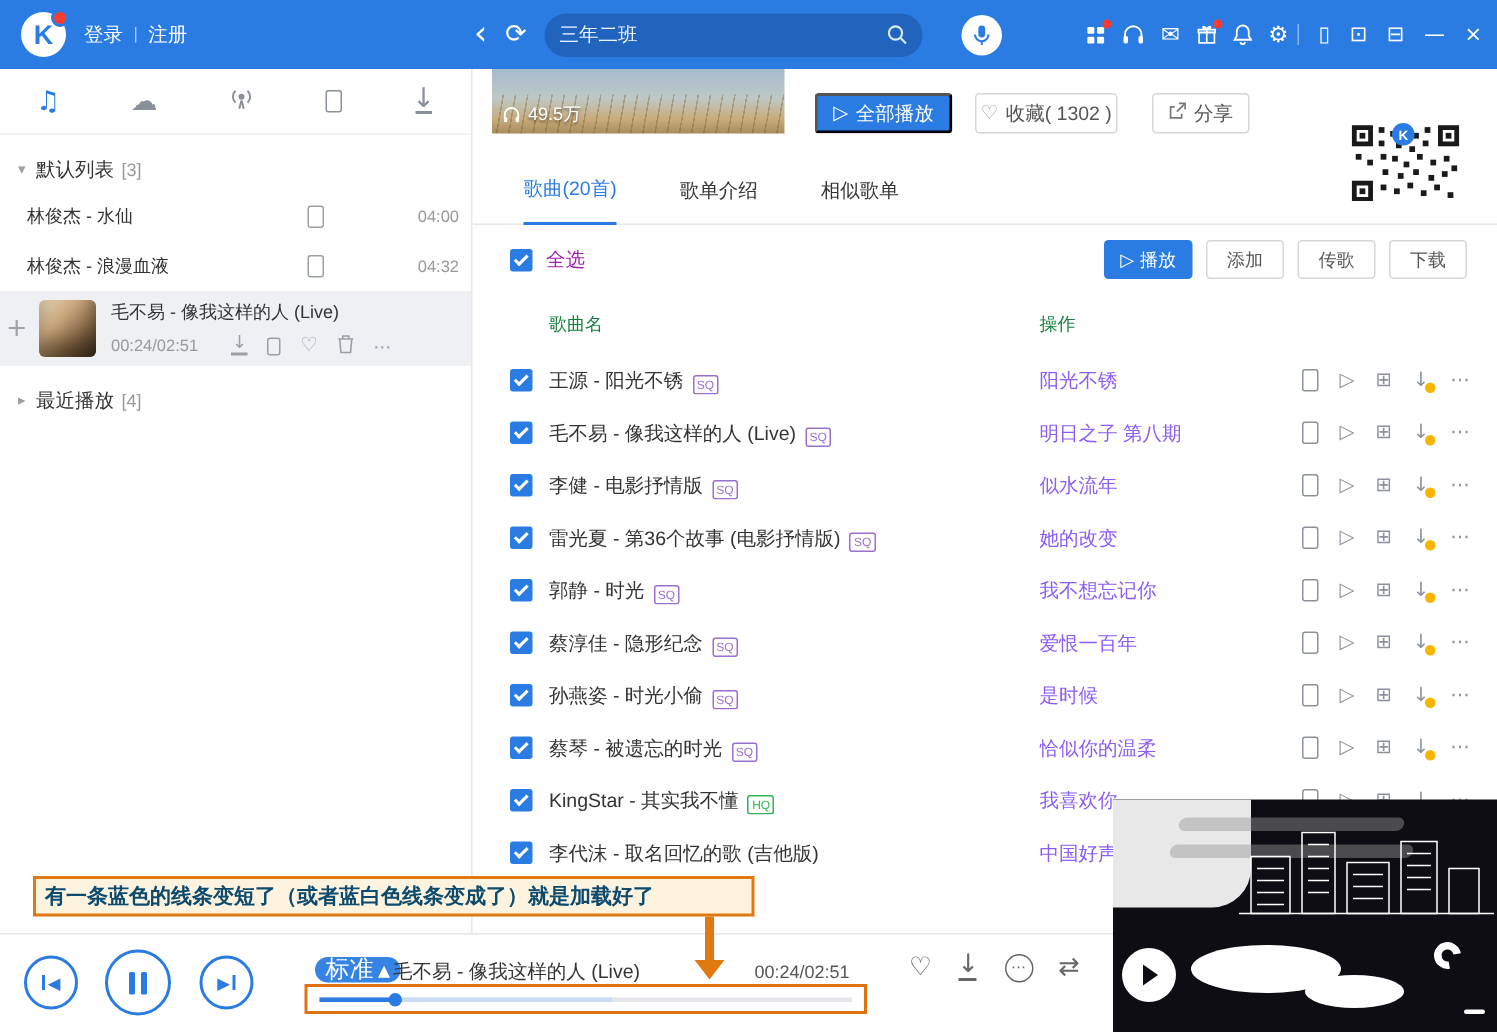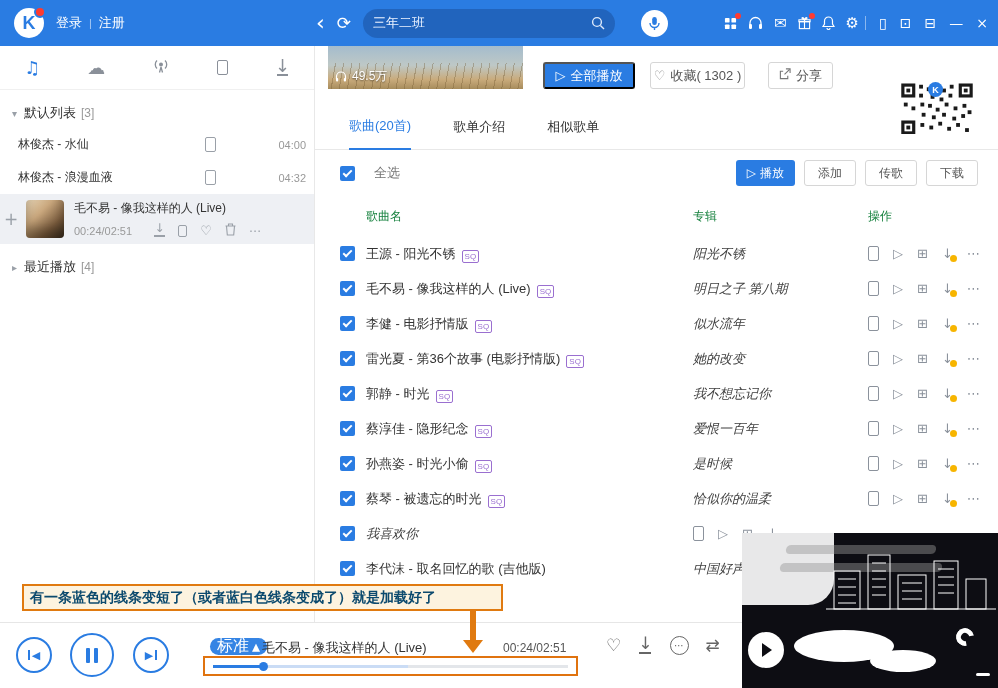--- a/index.html
+++ b/index.html
@@ -62,33 +62,33 @@
 .btn-playall{left:228px;width:92px;background:#2a7ce2;color:#fff;}
 .btn-fav{left:335px;width:95px;border:1px solid #d6d6d6;background:#fff;color:#555;}
 .btn-share{left:453px;width:65px;border:1px solid #d6d6d6;background:#fff;color:#555;}
 .qr{position:absolute;left:585px;top:36px;width:74px;height:52px;overflow:hidden;}
 .qrsvg{width:74px;height:54px;}
 .qrk{position:absolute;left:28px;top:0;width:15px;height:15px;background:#2a7ce2;border-radius:50%;color:#fff;font-size:9px;font-weight:bold;display:flex;align-items:center;justify-content:center;}
 .ptabs{height:48px;display:flex;align-items:flex-end;padding-left:34px;gap:42px;border-bottom:1px solid #e8e8e8;}
 .ptabs .tab{padding-bottom:13px;font-size:13px;color:#333;}
 .ptabs .tab.active{color:#2a7ce2;border-bottom:2px solid #2a7ce2;margin-bottom:-1px;}
 .selrow{height:46px;display:flex;align-items:center;padding:0 20px 0 25px;}
-.selrow .lbl{margin-left:19px;color:#737373;}
+.selrow .lbl{margin-left:9px;color:#a21caf;}
 .acts{margin-left:auto;display:flex;gap:9px;}
 .btn-blue{height:26px;padding:0 11px;background:#2a7ce2;color:#fff;border-radius:3px;display:flex;align-items:center;gap:4px;font-size:12px;border:none;}
 .btn-ghost{height:26px;padding:0 13px;border:1px solid #d6d6d6;color:#555;border-radius:3px;display:flex;align-items:center;font-size:12px;background:#fff;}
 .thead{height:40px;display:grid;grid-template-columns:26px 327px 175px 1fr;align-items:center;padding-left:25px;color:#15803d;font-size:12px;}
 .trow{height:35px;display:grid;grid-template-columns:26px 327px 175px 1fr;align-items:center;padding-left:25px;font-size:13px;}
 .cb{width:15px;height:15px;background:#2a7ce2;border-radius:2px;position:relative;display:inline-block;}
 .cb::after{content:"";position:absolute;left:3px;top:4px;width:7px;height:3px;border-left:2px solid #fff;border-bottom:2px solid #fff;transform:rotate(-45deg);}
 .songcell{display:flex;align-items:flex-end;gap:6px;overflow:hidden;white-space:nowrap;padding-right:22px;}
 .qbadge{font-size:8px;border:1px solid #9a6fd0;color:#9a6fd0;border-radius:2px;padding:0 2px;line-height:11px;flex:none;}
 .qbadge[data-q="HQ"]{border-color:#2fb353;color:#2fb353;}
 .qbadge:empty{display:none;}
-.albumcell{overflow:hidden;white-space:nowrap;color:#404040;font-style:italic;}
+.albumcell{overflow:hidden;white-space:nowrap;color:#8b5cf6;}
 .ops{display:flex;gap:14px;color:#8b929c;font-size:13px;align-items:center;line-height:1;}
 .op{position:relative;}
 .op.dl::after{content:"";position:absolute;right:-4px;bottom:-2px;width:7px;height:7px;border-radius:50%;background:#f7b500;}
 
 
 .player{position:absolute;left:0;right:0;bottom:0;height:66px;background:#fff;border-top:1px solid #e6e6e6;z-index:10;}
 .pbtn{position:absolute;border:2px solid #2a7ce2;border-radius:50%;color:#2a7ce2;display:flex;align-items:center;justify-content:center;background:#fff;gap:2px;}
 .pbtn.prev{left:16px;top:14px;width:36px;height:36px;font-size:11px;}
 .pbtn.pause{left:70px;top:10px;width:44px;height:44px;}
 .pbtn.next{left:133px;top:14px;width:36px;height:36px;font-size:11px;}
@@ -385,21 +385,20 @@
           </button>
         <button class="btn-ghost" data-interactable="true">
             <span data-interactable="false">下载</span>
           </button>
       </span>
     </div>
 
     <div class="thead" data-interactable="false">
       <span></span>
       <span data-interactable="false">歌曲名</span>
-      <span data-interactable="false">专辑</span>
       <span data-interactable="false">操作</span>
     </div>
 
     <div class="rows" data-interactable="false">
 
       <div class="trow" data-interactable="true">
         <span class="cb" data-interactable="true"></span>
         <span class="songcell">
             <span data-interactable="true">王源 - 阳光不锈</span>
             <span class="qbadge" data-interactable="false" data-q="SQ">SQ</span>
@@ -513,20 +512,24 @@
         <span class="ops">
             <span class="op devbox" data-interactable="true"></span>
             <span class="op g" data-interactable="true">▷</span>
             <span class="op g" data-interactable="true">⊞</span>
             <span class="op dl g" data-interactable="true">↓</span>
             <span class="op g" data-interactable="true">⋯</span>
           </span>
       </div>
       <div class="trow" data-interactable="true">
         <span class="cb" data-interactable="true"></span>
+        <span class="songcell">
+            <span data-interactable="true">KingStar - 其实我不懂</span>
+            <span class="qbadge" data-interactable="false" data-q="HQ">HQ</span>
+          </span>
         <span class="albumcell" data-interactable="true">我喜欢你</span>
         <span class="ops">
             <span class="op devbox" data-interactable="true"></span>
             <span class="op g" data-interactable="true">▷</span>
             <span class="op g" data-interactable="true">⊞</span>
             <span class="op dl g" data-interactable="true">↓</span>
             <span class="op g" data-interactable="true">⋯</span>
           </span>
       </div>
       <div class="trow" data-interactable="true">

